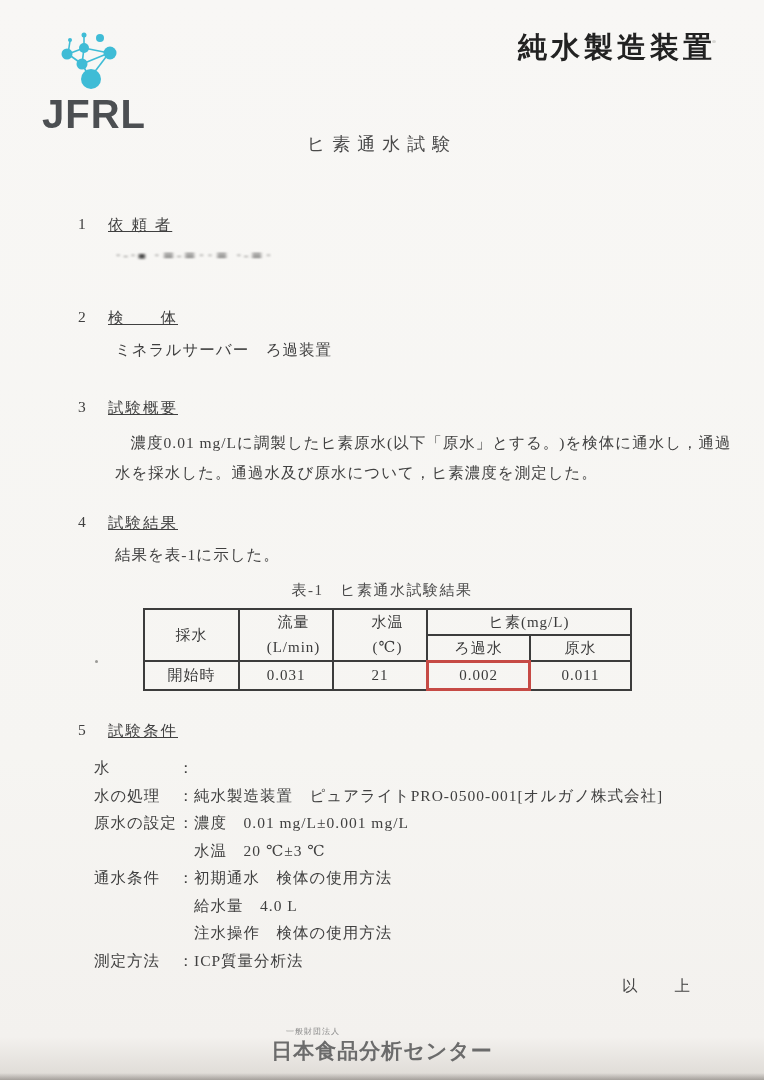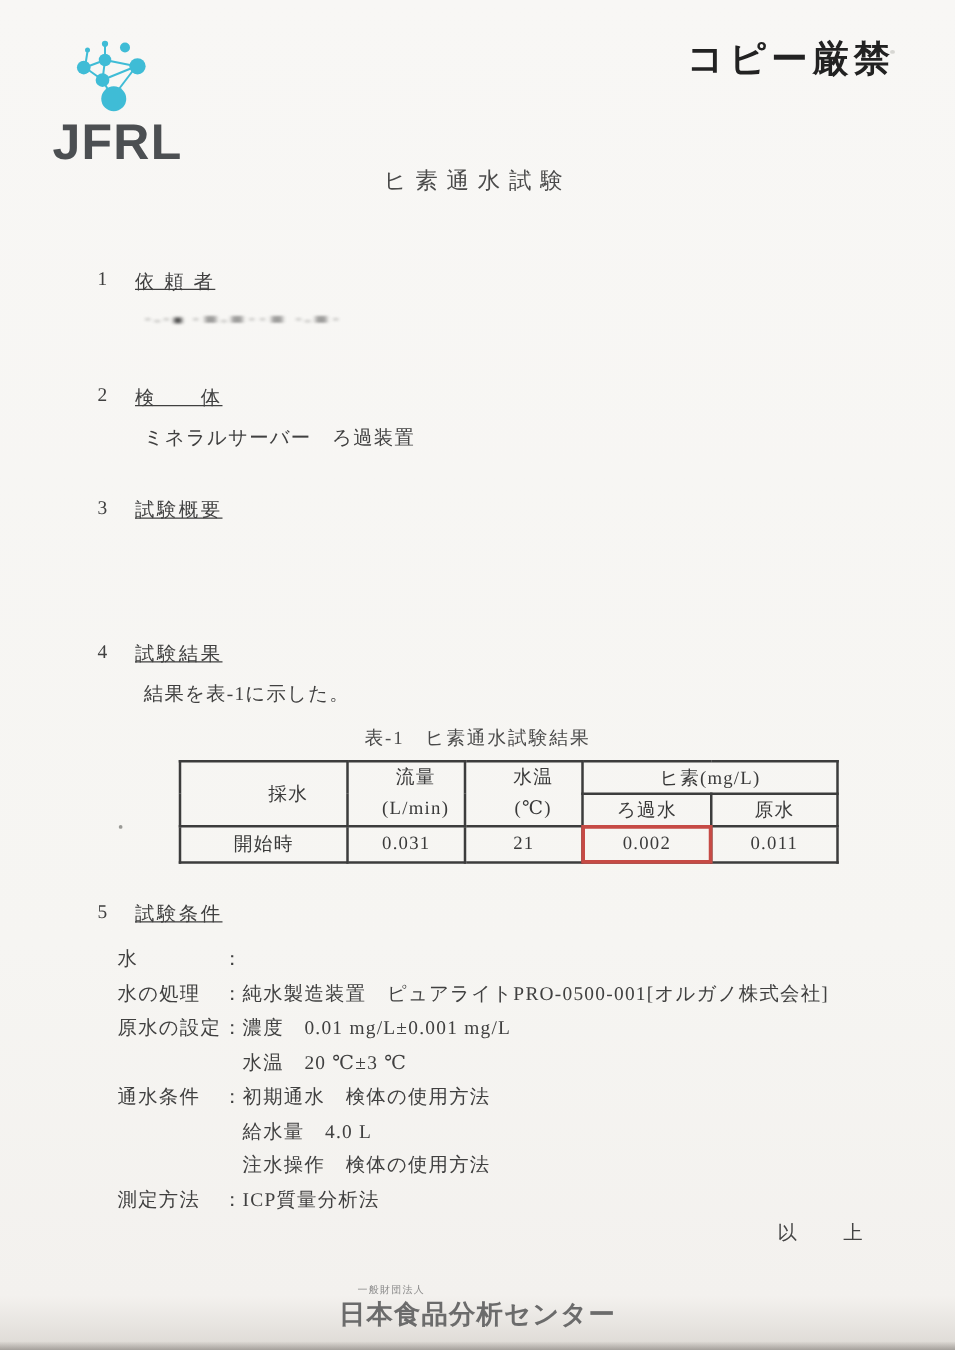--- a/index.html
+++ b/index.html
@@ -62,21 +62,21 @@
   }
   .result-table{
     position:absolute;top:608px;left:143px;
     border-collapse:collapse;table-layout:fixed;
     font-size:15px;color:#3a3a3a;
   }
   .result-table td,.result-table th{
     border:2px solid #3c3c3c;text-align:center;font-weight:normal;
     padding:0;letter-spacing:1px;
   }
-  .result-table .c1{width:93px;padding-left:39px;}
+  .result-table .c1{width:93px;}
   .result-table .c2{width:92px;}
   .result-table .c3{width:92px;}
   .result-table .c4{width:101px;}
   .result-table .c5{width:99px;}
   .result-table .hrow1 td{height:24px;}
   .result-table .hrow2 td{height:24px;}
   .result-table .drow td{height:27px;}
   .two-line span{display:block;line-height:25px;padding-left:15px;}
   .cell-highlight{position:relative;}
   .highlight-box{
@@ -136,21 +136,21 @@
             <circle cx="30" cy="20" r="5"></circle>
             <circle cx="13" cy="26" r="5.5"></circle>
             <circle cx="56" cy="25" r="6.5"></circle>
             <circle cx="28" cy="36" r="5.5"></circle>
             <circle cx="37" cy="51" r="10"></circle>
           </g>
         </svg>
       </span>
       <span class="logo-text">JFRL</span>
     </div>
-    <div class="stamp">コピー厳禁</div>
+    <div class="stamp">純水製造装置</div>
   </div>
 
   <div class="doc-title">ヒ素通水試験</div>
 
   <div class="section s1">
     <div class="sec-head">
       <span class="sec-num">1</span>
       <span class="sec-label">依 頼 者</span>
     </div>
     <span class="redacted">･-･■ ･〓-〓･･〓 ･-〓･</span>
@@ -162,20 +162,21 @@
       <span class="sec-label">検　　体</span>
     </div>
     <div class="sec-body">ミネラルサーバー　ろ過装置</div>
   </div>
 
   <div class="section s3">
     <div class="sec-head">
       <span class="sec-num">3</span>
       <span class="sec-label">試験概要</span>
     </div>
+    <div class="sec-body">濃度0.01 mg/Lに調製したヒ素原水(以下「原水」とする。)を検体に通水し，通過水を採水した。通過水及び原水について，ヒ素濃度を測定した。</div>
   </div>
 
   <div class="section s4">
     <div class="sec-head">
       <span class="sec-num">4</span>
       <span class="sec-label">試験結果</span>
     </div>
     <div class="sec-body">結果を表-1に示した。</div>
   </div>
 

